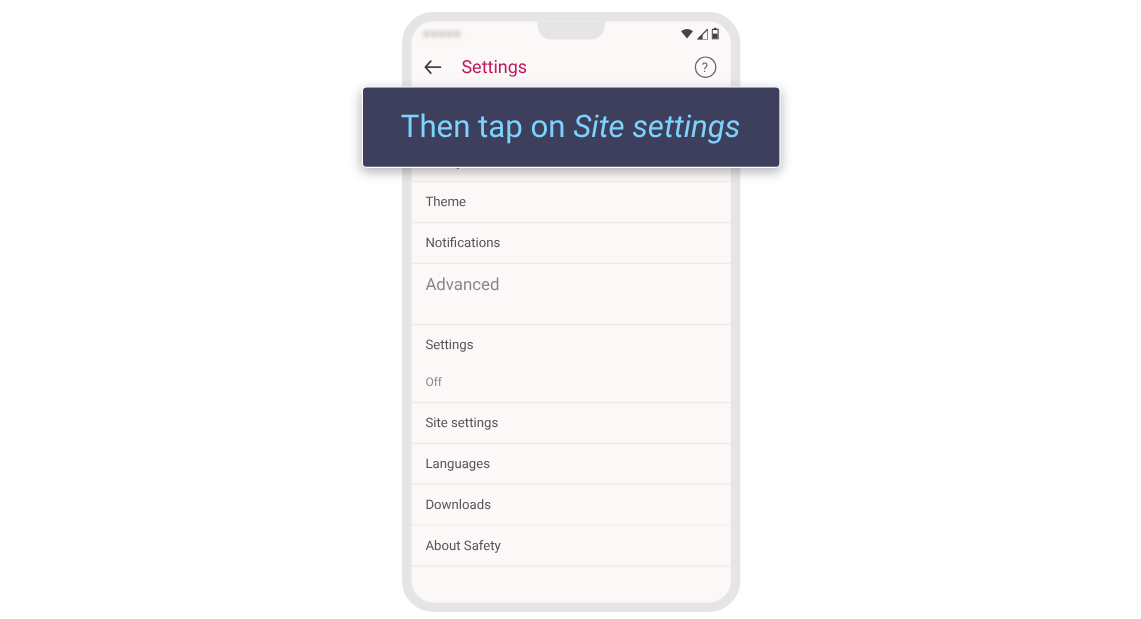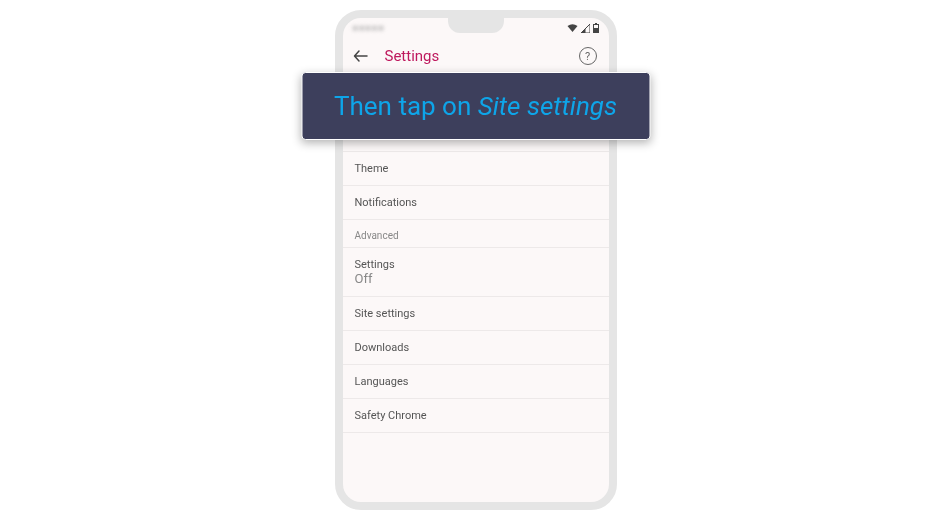--- a/index.html
+++ b/index.html
@@ -105,37 +105,37 @@
     }
     .list-item-cut {
       filter: blur(1.5px);
       height: 18px;
       padding-top: 0;
       padding-bottom: 6px;
       color: #888;
     }
     .list-item .sub {
       display: block;
-      font-size: 13px;
+      font-size: 10px;
       color: #888;
-      margin-top: 0;
+      margin-top: 20px;
     }
     .section-header {
-      padding: 10px 12px 6px;
+      padding: 10px 12px 24px;
       border-bottom: 1px solid rgba(0,0,0,0.06);
-      font-size: 10px;
+      font-size: 14px;
       color: #888;
     }
     .callout {
       position: absolute;
       top: 72px;
       left: 50%;
       transform: translateX(-50%);
       background: #3d3f5c;
-      color: #0ea5e9;
+      color: #7dd3fc;
       padding: 18px 32px;
       font-size: 26px;
       border-radius: 4px;
       border: 1px solid #fff;
       box-shadow: 0 3px 10px rgba(0,0,0,0.3);
       white-space: nowrap;
       z-index: 100;
     }
     .callout em {
       font-style: italic;
@@ -187,22 +187,22 @@
       <li class="list-item">Notifications</li>
 
       <li class="section-header">Advanced</li>
 
       <li class="list-item">
         <span>Settings</span>
         <span class="sub">Off</span>
       </li>
 
       <li class="list-item">Site settings</li>
+      <li class="list-item">Languages</li>
       <li class="list-item">Downloads</li>
-      <li class="list-item">Languages</li>
-      <li class="list-item">Safety Chrome</li>
+      <li class="list-item">About Safety</li>
     </ul>
   </div>
 </div>
 
 <div class="callout">
   <span>Then tap on </span><em>Site settings</em>
 </div>
 
 </body></html>

